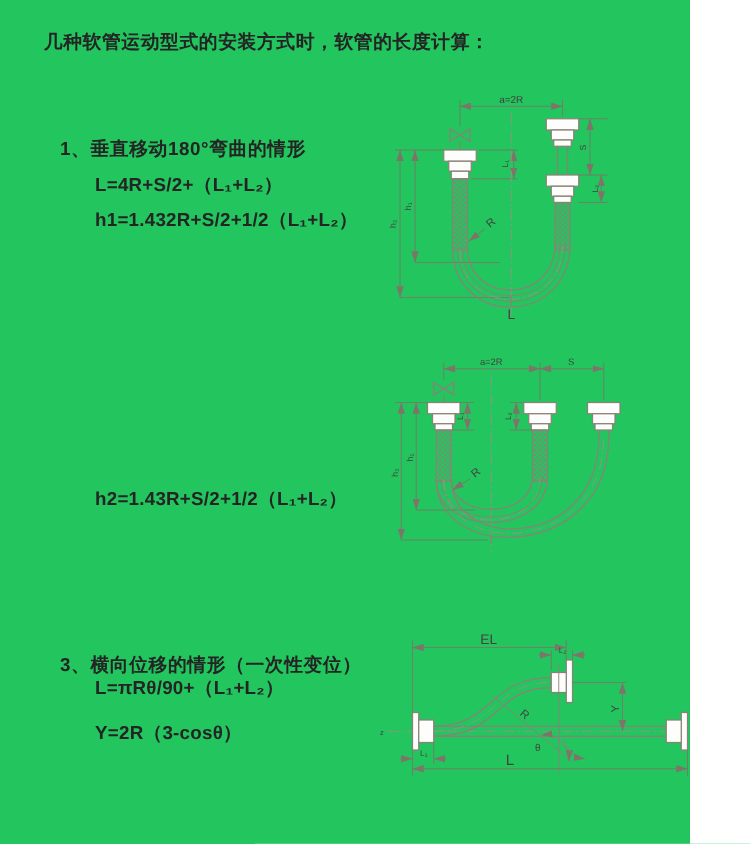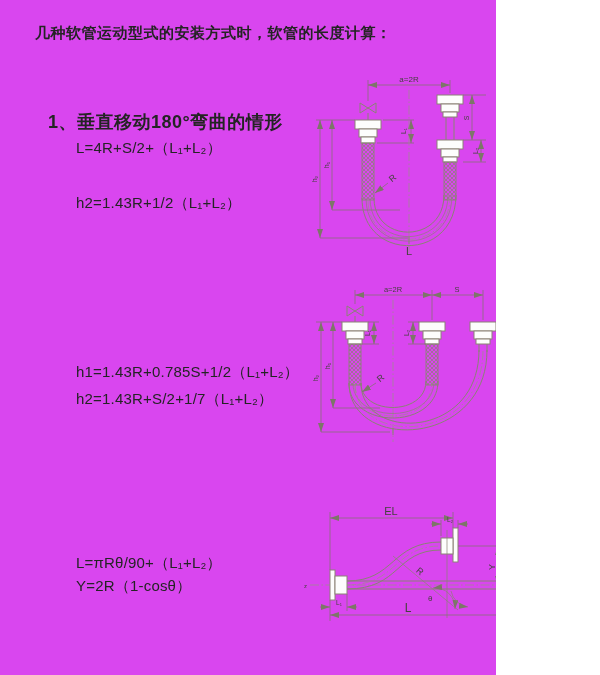--- a/index.html
+++ b/index.html
@@ -2,59 +2,59 @@
 <html><head>
 <meta charset="utf-8">
 <style>
   html,body { margin:0; padding:0; }
   body {
     width:600px; height:675px;
     background:#ffffff;
     font-family:"Liberation Sans","DejaVu Sans",sans-serif;
   }
   .page {
-    position:relative; width:496px; height:675px;
-    background:#d946ef; overflow:hidden;
+    position:relative; width:552px; height:675px;
+    background:#22c55e; overflow:hidden;
   }
   .title {
     position:absolute; left:35px; top:24px;
     font-size:15px; font-weight:700; color:#242424; letter-spacing:0.5px;
   }
   .sec-heading {
-    position:absolute; font-size:18px; font-weight:700;
+    position:absolute; font-size:15px; font-weight:700;
     color:#242424; letter-spacing:0.5px; white-space:nowrap;
   }
   .formula {
-    position:absolute; font-size:15px; font-weight:400;
+    position:absolute; font-size:15px; font-weight:700;
     color:#242424; letter-spacing:0.2px; white-space:nowrap;
   }
   svg.diagram { position:absolute; }
   .ln   { stroke:#8b8276; stroke-width:1; fill:none; }
   .thin { stroke:#8b8276; stroke-width:0.7; fill:none; }
   .cl   { stroke:#9a9288; stroke-width:0.7; fill:none; stroke-dasharray:9 2.5 1.5 2.5; }
   .dim  { stroke:#7d7668; stroke-width:0.7; fill:none; }
   .lbl  { fill:#45423e; font-family:"Liberation Sans","DejaVu Sans",sans-serif; }
   .fit  { fill:#fdfdfc; stroke:#8b8276; stroke-width:1; }
 </style>
 </head>
 <body>
 
 <div class="page">
 
   <div class="title">几种软管运动型式的安装方式时，软管的长度计算：</div>
 
   <div class="sec-heading" style="left:48px;top:110px">1、垂直移动180°弯曲的情形</div>
   <div class="formula" style="left:76px;top:139px">L=4R+S/2+（L₁+L₂）</div>
-  <div class="formula" style="left:76px;top:194px">h2=1.43R+1/2（L₁+L₂）</div>
-
-  <div class="formula" style="left:76px;top:363px">h1=1.43R+0.785S+1/2（L₁+L₂）</div>
-  <div class="formula" style="left:76px;top:390px">h2=1.43R+S/2+1/7（L₁+L₂）</div>
-
-  <div class="formula" style="left:76px;top:554px">L=πRθ/90+（L₁+L₂）</div>
-  <div class="formula" style="left:76px;top:577px">Y=2R（1-cosθ）</div>
+  <div class="formula" style="left:76px;top:167px">h1=1.432R+S/2+1/2（L₁+L₂）</div>
+
+  <div class="formula" style="left:76px;top:390px">h2=1.43R+S/2+1/2（L₁+L₂）</div>
+
+  <div class="sec-heading" style="left:48px;top:523px">3、横向位移的情形（一次性变位）</div>
+  <div class="formula" style="left:76px;top:541px">L=πRθ/90+（L₁+L₂）</div>
+  <div class="formula" style="left:76px;top:577px">Y=2R（3-cosθ）</div>
 
   <svg class="diagram" style="left:300px;top:70px" width="300" height="195" viewBox="0 0 300 195">
     <defs>
       <marker id="ar1" markerUnits="userSpaceOnUse" markerWidth="9" markerHeight="6" refX="9" refY="3" orient="auto-start-reverse">
         <path d="M0,0 L9,3 L0,6 Z" fill="#7d7668"></path>
       </marker>
       <pattern id="br1" width="4" height="4" patternUnits="userSpaceOnUse">
         <path d="M0,4 L4,0 M0,0 L4,4" stroke="#8b8276" stroke-width="0.7" fill="none"></path>
       </pattern>
     </defs>

